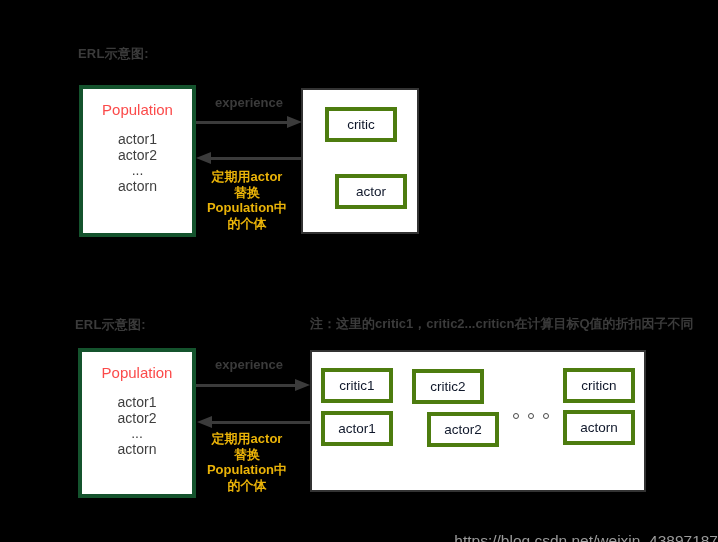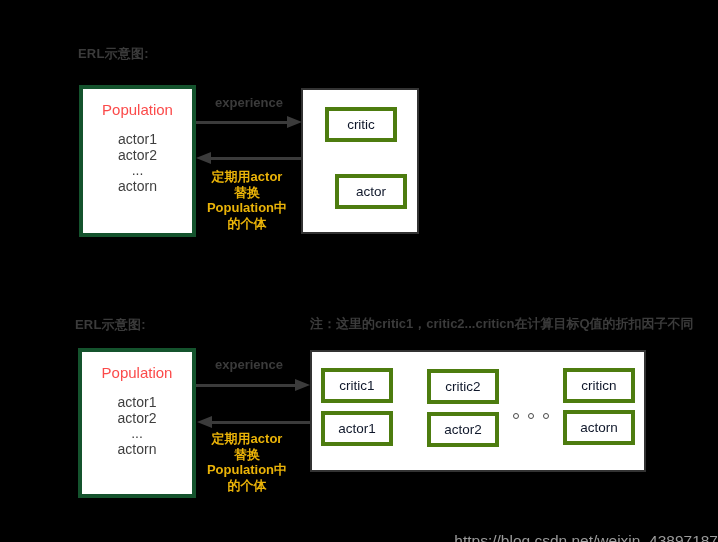--- a/index.html
+++ b/index.html
@@ -120,25 +120,25 @@
   <div class="arrow-head-left" style="left:197px;top:416px;"></div>
   <div class="arrow-line" style="left:211px;top:421px;width:99px;"></div>
 
   <div class="replace-note" style="left:194px;top:431px;width:106px;">
     <div>定期用actor</div>
     <div>替换</div>
     <div>Population中</div>
     <div>的个体</div>
   </div>
 
-  <div class="agent-box" style="left:310px;top:350px;width:336px;height:122px;">
+  <div class="agent-box" style="left:310px;top:350px;width:336px;height:142px;">
     <div class="inner-box" style="left:9px;top:16px;">critic1</div>
     <div class="inner-box" style="left:9px;top:59px;">actor1</div>
 
-    <div class="inner-box" style="left:115px;top:17px;">critic2</div>
+    <div class="inner-box" style="left:100px;top:17px;">critic2</div>
     <div class="inner-box" style="left:115px;top:60px;">actor2</div>
 
     <div class="dots" style="left:201px;top:61px;">
         <i></i>
         <i></i>
         <i></i>
       </div>
 
     <div class="inner-box" style="left:251px;top:16px;">criticn</div>
     <div class="inner-box" style="left:251px;top:58px;">actorn</div>

